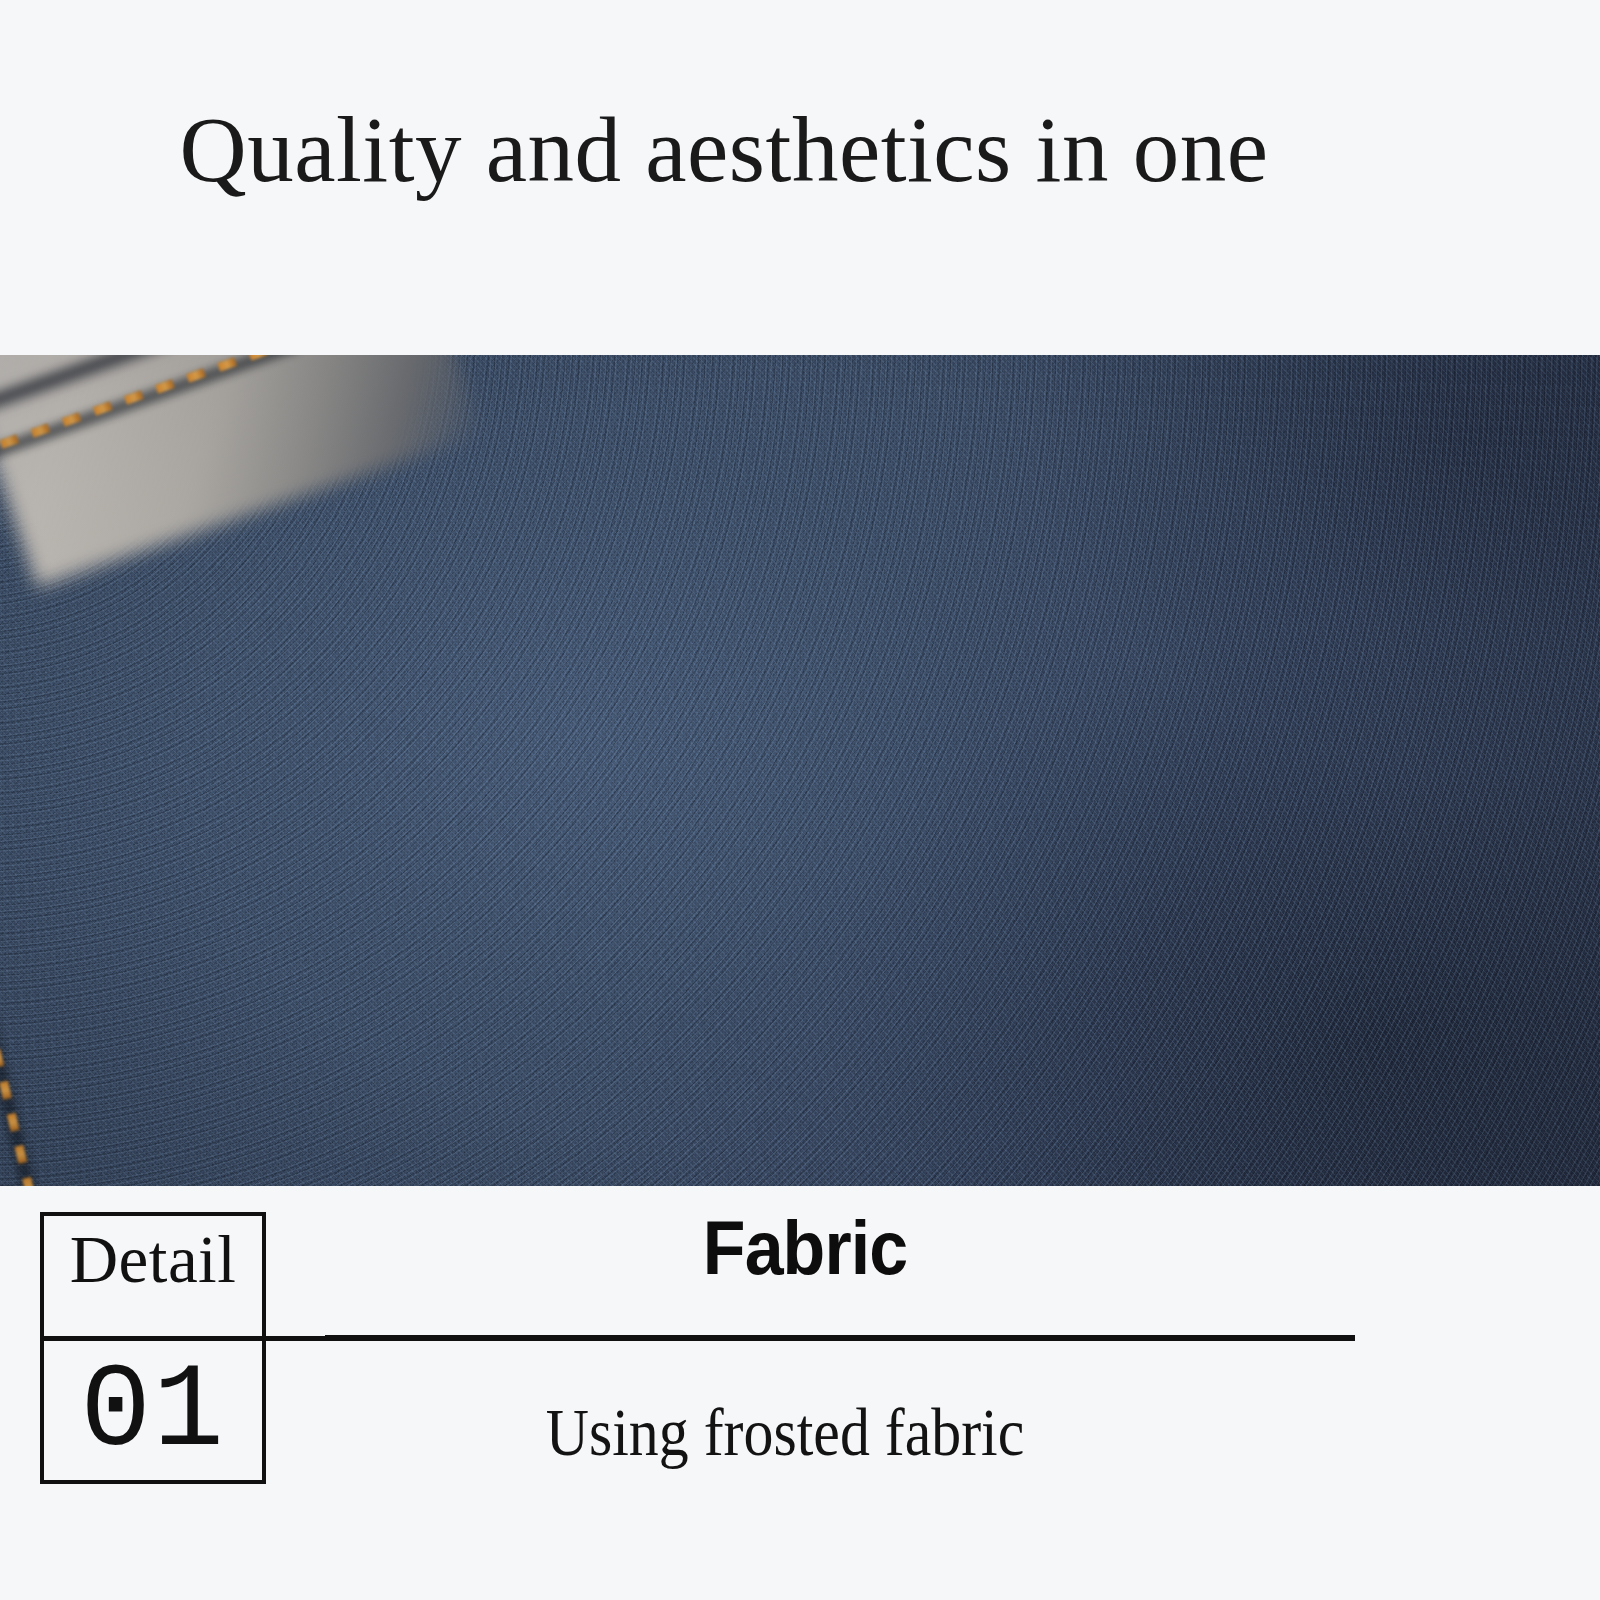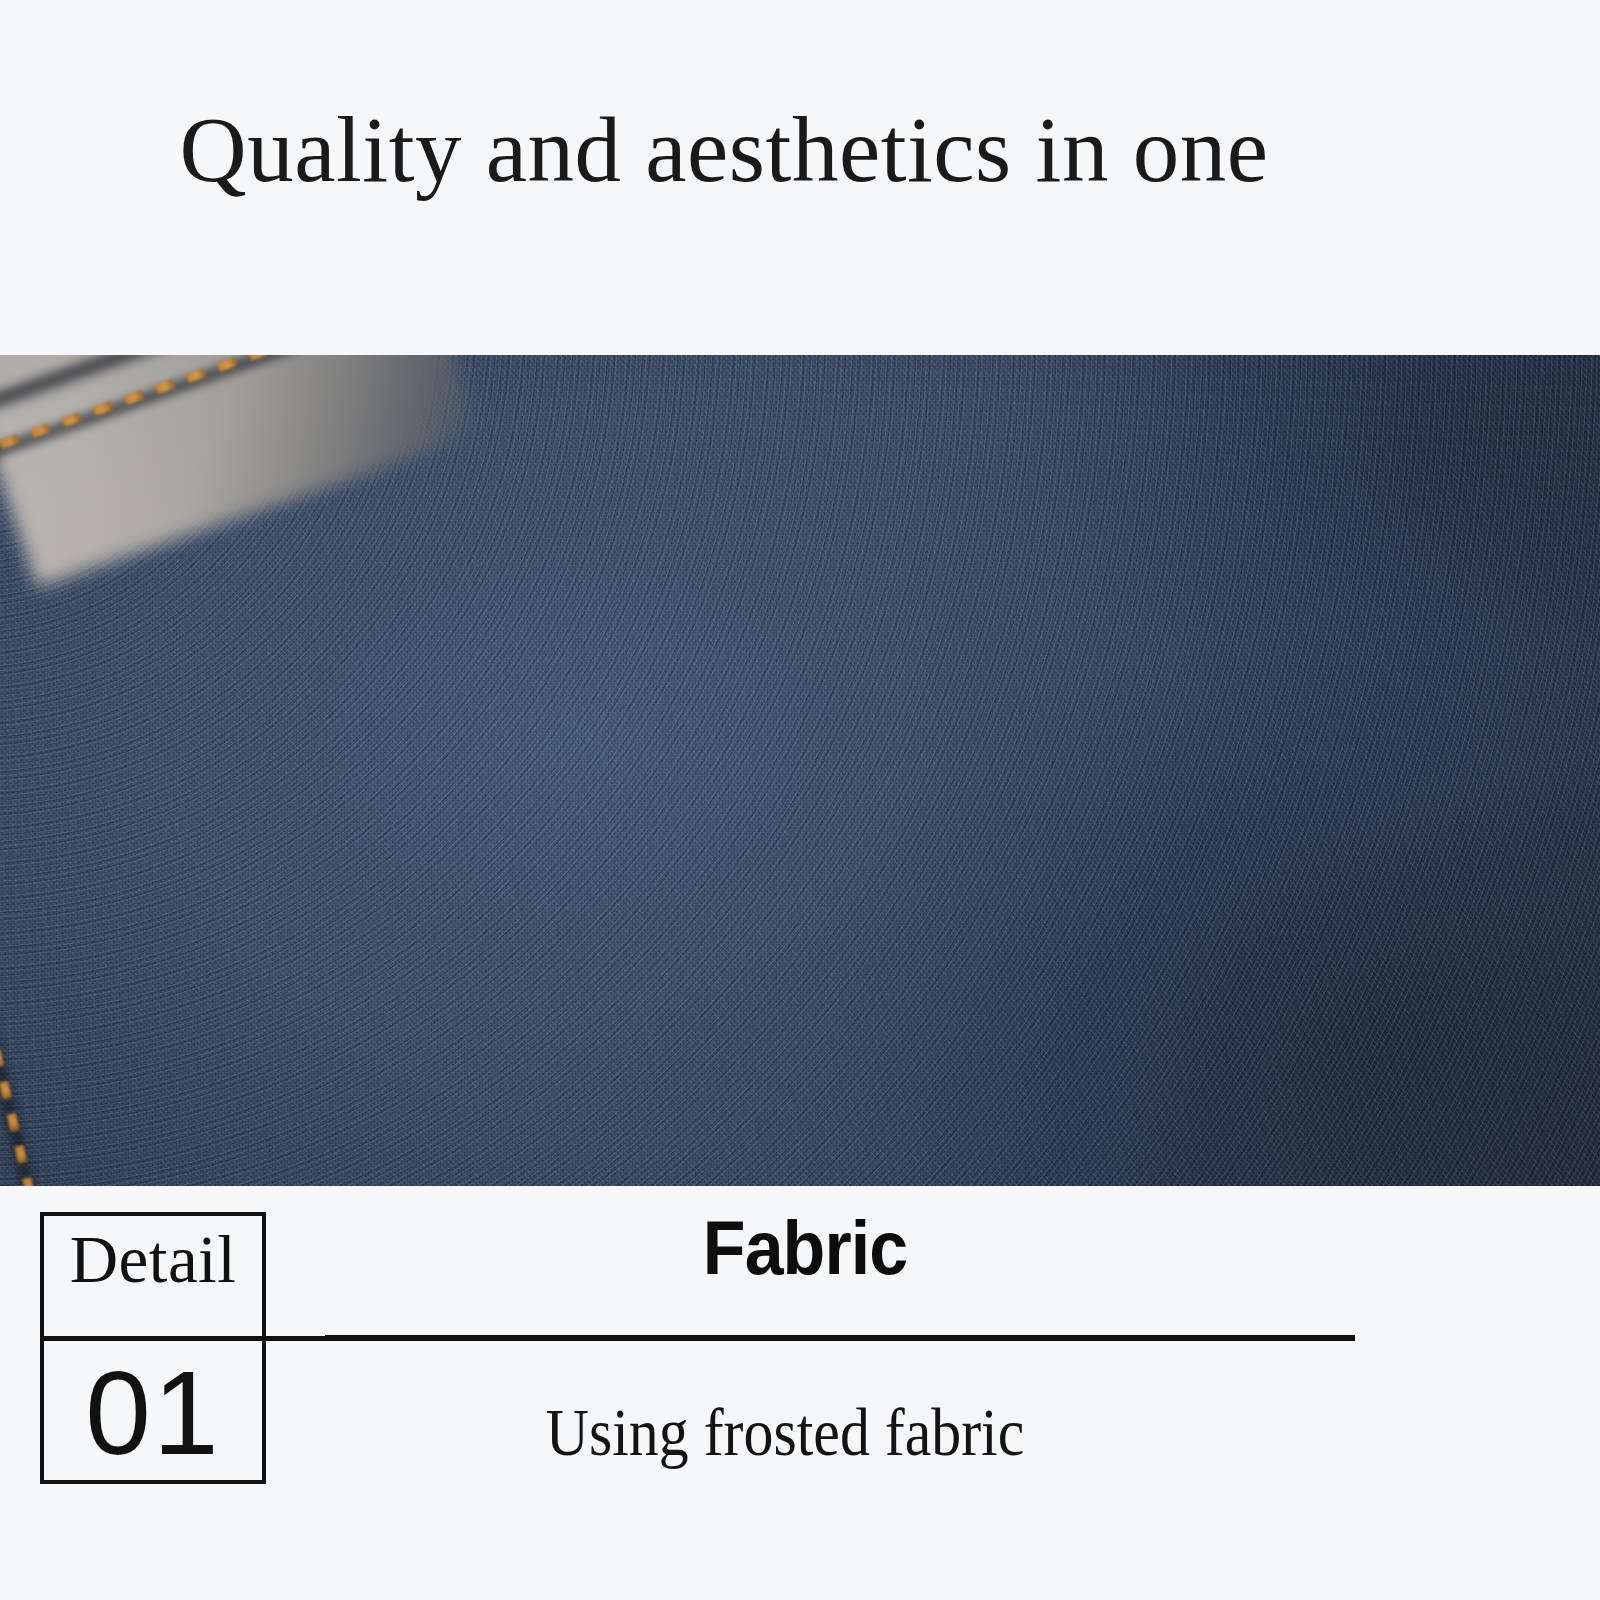--- a/index.html
+++ b/index.html
@@ -198,21 +198,21 @@
   .detail-cell-bottom {
     position: absolute;
     left: 0; top: 125px;
     width: 100%;
     height: 143px;
     display: flex;
     align-items: center;
     justify-content: center;
   }
   .detail-number {
-    font-family: Liberation Sans, sans-serif;
+    font-family: Liberation Mono, monospace;
     font-size: 118px;
     line-height: 1;
     color: #111111;
     letter-spacing: 2px;
   }
 
   
   .heading-rule {
     position: absolute;
     left: 325px;

